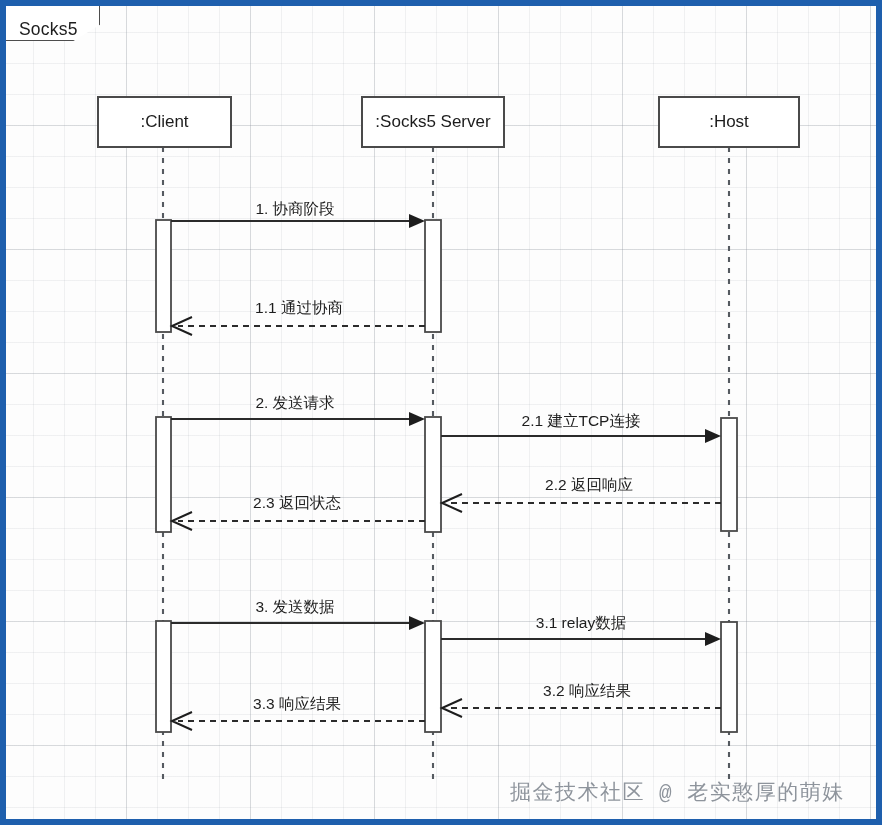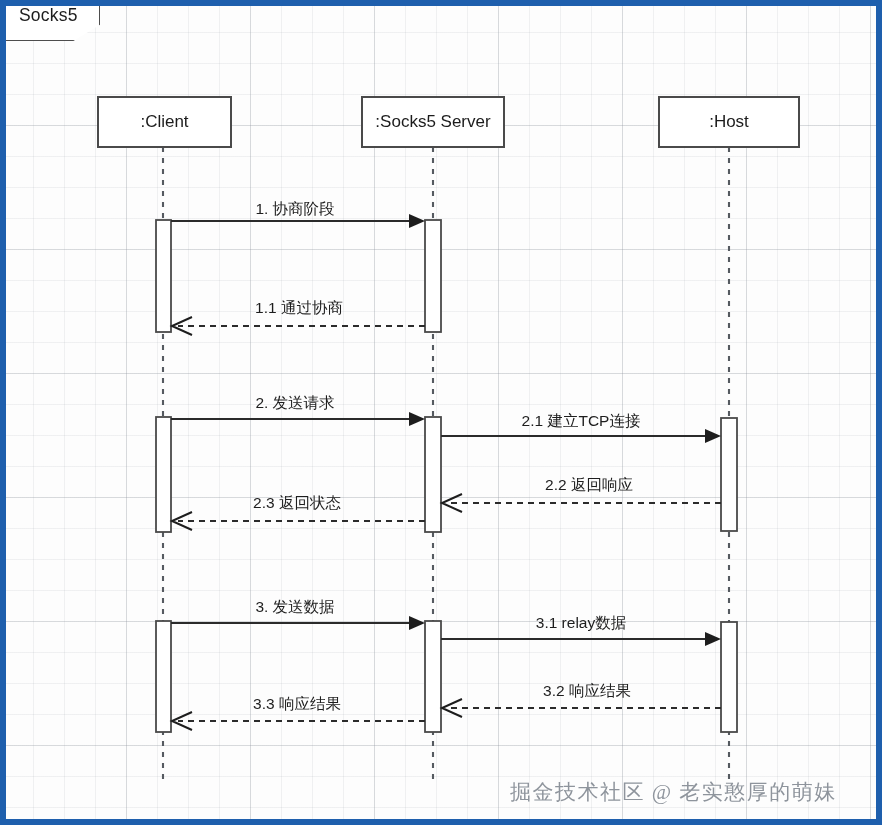--- a/index.html
+++ b/index.html
@@ -42,21 +42,21 @@
     width: 95px;
     height: 36px;
     background: #ffffff;
     border: 1.6px solid #4d4d4d;
     border-top: none;
     border-left: none;
     box-sizing: border-box;
     -webkit-clip-path: polygon(0 0, 100% 0, 100% 55%, 72% 100%, 0 100%);
     clip-path: polygon(0 0, 100% 0, 100% 55%, 72% 100%, 0 100%);
     display: flex;
-    align-items: flex-start;
+    align-items: flex-end;
     padding-left: 14px;
     box-sizing: border-box;
   }
   #frame-tab-label {
     font-size: 17.5px;
     color: #1d1d1d;
     letter-spacing: 0.2px;
   }
   svg#diagram {
     position: absolute;
@@ -115,21 +115,21 @@
     text-anchor: middle;
   }
   #watermark {
     position: absolute;
     left: 504px;
     top: 772px;
     font-size: 21px;
     color: #8e949c;
     letter-spacing: 1.5px;
     white-space: nowrap;
-    font-family: Liberation Serif, serif;
+    font-family: Liberation Mono, monospace;
   }
 </style>
 </head>
 <body>
 
 <div id="canvas">
 
   <div id="grid"></div>
 
   <div id="frame-tab">

